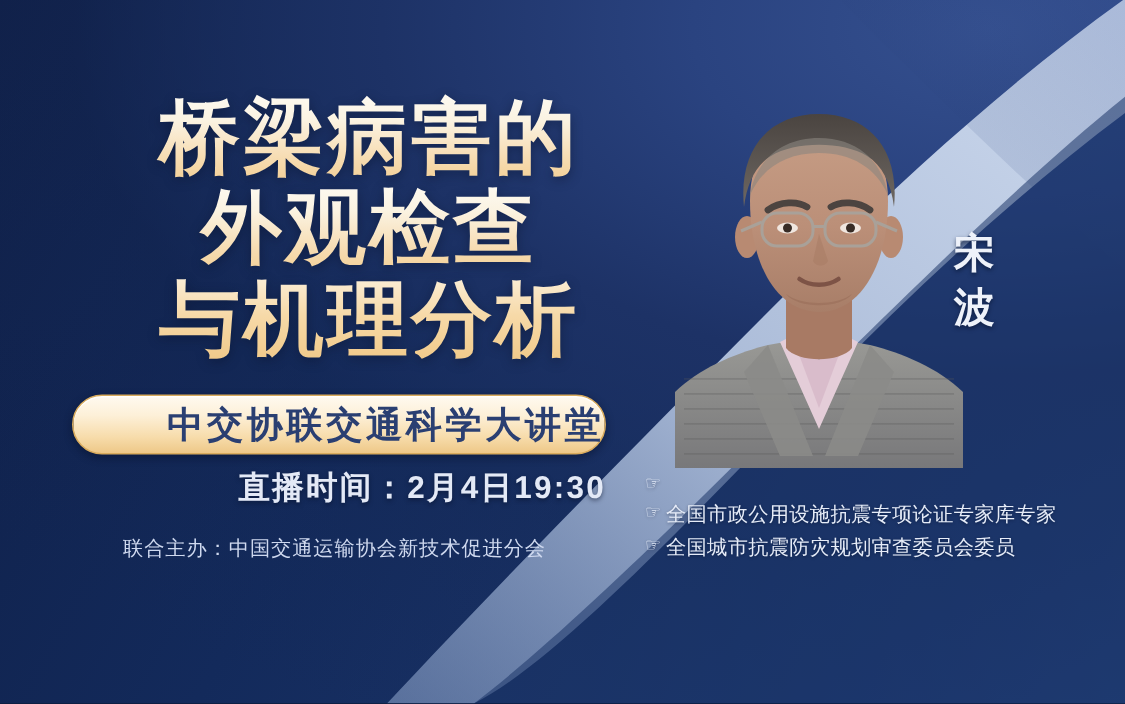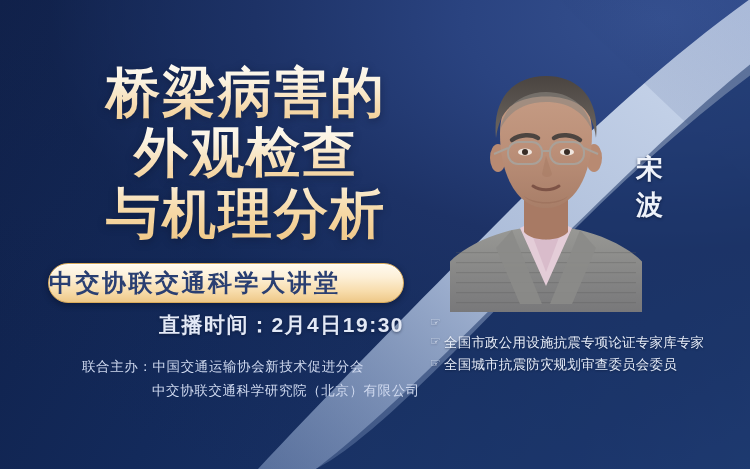--- a/index.html
+++ b/index.html
@@ -60,21 +60,21 @@
     -webkit-background-clip:text;background-clip:text;color:transparent;-webkit-text-fill-color:transparent;}
 
   
   .badge{
     position:absolute;left:48px;top:263px;
     width:356px;height:40px;
     border-radius:22px;
     background:linear-gradient(180deg,#fffaf0 0%,#fdf0d8 34%,#f7dcab 72%,#eec888 100%);
     border:1.4px solid #d9ab5c;
     box-shadow:0 2px 6px rgba(4,12,32,.45), inset 0 1px 0 rgba(255,255,255,.85);
-    display:flex;align-items:center;justify-content:flex-start;
+    display:flex;align-items:center;justify-content:flex-end;
   }
   .badge-text{
     font-size:24px;font-weight:700;letter-spacing:2.5px;
     color:#2a3f72;
     white-space:nowrap;
   }
 
   
   .livetime{
     position:absolute;left:48px;top:311px;width:356px;
@@ -231,21 +231,20 @@
   </div>
 
   <div class="badge">
     <span class="badge-text">中交协联交通科学大讲堂</span>
   </div>
 
   <div class="livetime">直播时间：2月4日19:30</div>
 
   <div class="organizers">
     <div class="org-line l1">联合主办：中国交通运输协会新技术促进分会</div>
-    <div class="org-line l2">中交协联交通科学研究院（北京）有限公司</div>
   </div>
 
   <div class="creds">
     <div class="cred">
       <span class="cred-ic">☞</span>
     </div>
     <div class="cred">
       <span class="cred-ic">☞</span>
       <span>全国市政公用设施抗震专项论证专家库专家</span>
     </div>

